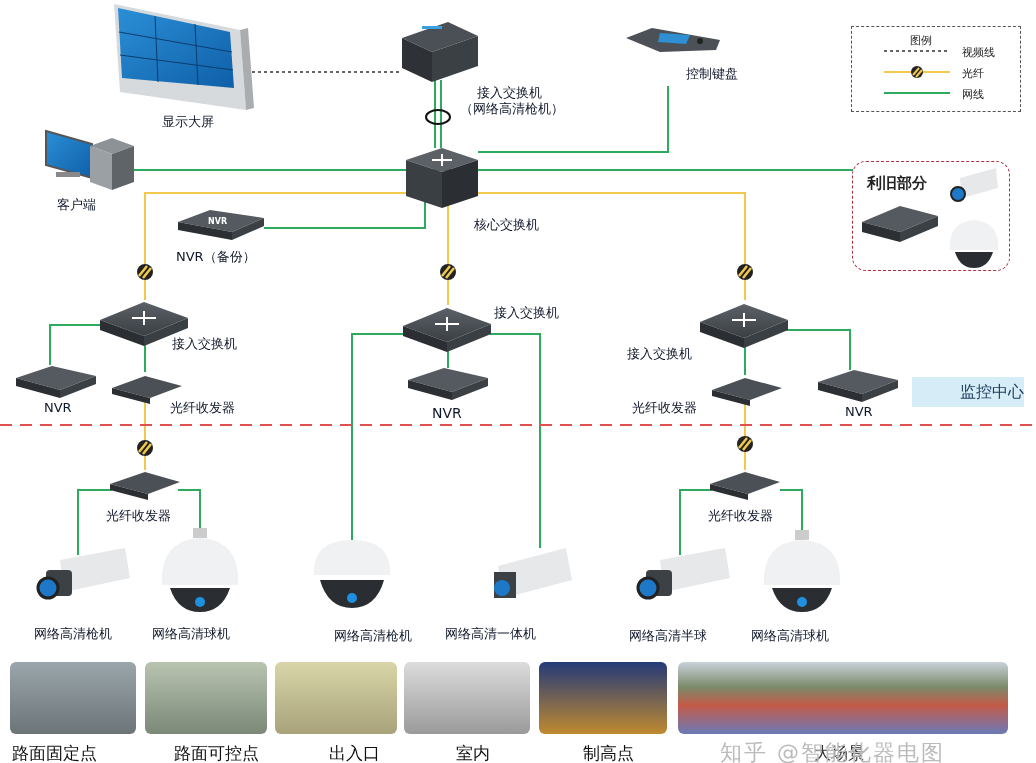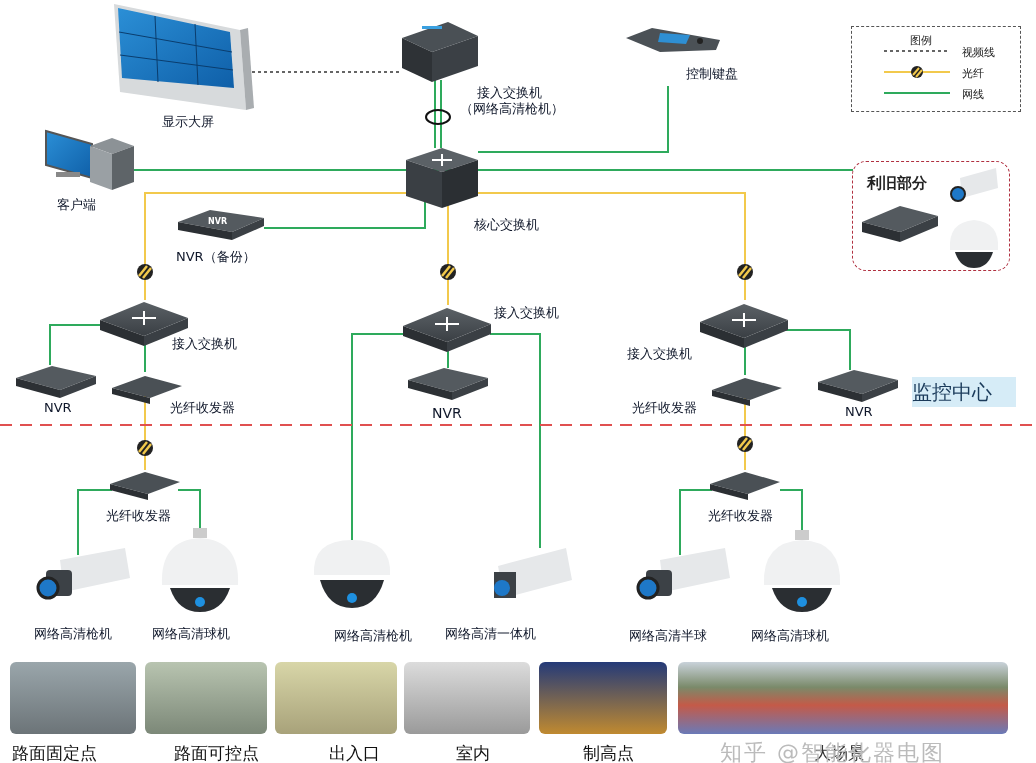--- a/index.html
+++ b/index.html
@@ -1,19 +1,19 @@
 <!DOCTYPE html>
 <html><head>
 <meta charset="utf-8">
 <style>
   html,body{margin:0;padding:0;background:#ffffff;}
   body{width:1036px;height:763px;position:relative;overflow:hidden;font-family:"DejaVu Sans","Liberation Sans",sans-serif;color:#222;}
   #stage{position:absolute;left:0;top:0;width:1036px;height:763px;}
   .lbl{position:absolute;font-size:13px;color:#0f172a;white-space:nowrap;}
-  .zone{position:absolute;background:#d6ecf7;color:#1a3a5a;font-size:20px;text-align:left;line-height:30px;width:104px;height:30px;}
+  .zone{position:absolute;background:#d6ecf7;color:#1a3a5a;font-size:16px;text-align:right;line-height:30px;width:112px;height:30px;}
   .legend{position:absolute;left:851px;top:26px;width:168px;height:84px;border:1.5px dashed #555;font-size:11px;}
   .legend .title{position:absolute;left:12px;top:6px;padding-left:46px;}
   .legend .row{position:absolute;left:30px;width:130px;height:14px;}
   .legend .row span.txt{position:absolute;left:80px;top:0;font-family:Liberation Mono, monospace;}
   .reuse{position:absolute;left:852px;top:161px;width:156px;height:108px;border:1.5px dashed #b03040;border-radius:14px;}
   .reuse .ttl{position:absolute;left:14px;top:12px;font-size:15px;font-weight:bold;color:#222;}
   .photo{position:absolute;top:662px;height:72px;border-radius:6px;overflow:hidden;}
   .photo-lbl{position:absolute;top:742px;font-size:17px;color:#111;white-space:nowrap;}
   .watermark{position:absolute;left:720px;top:738px;font-size:22px;color:#bbb;letter-spacing:2px;white-space:nowrap;}
 </style>

